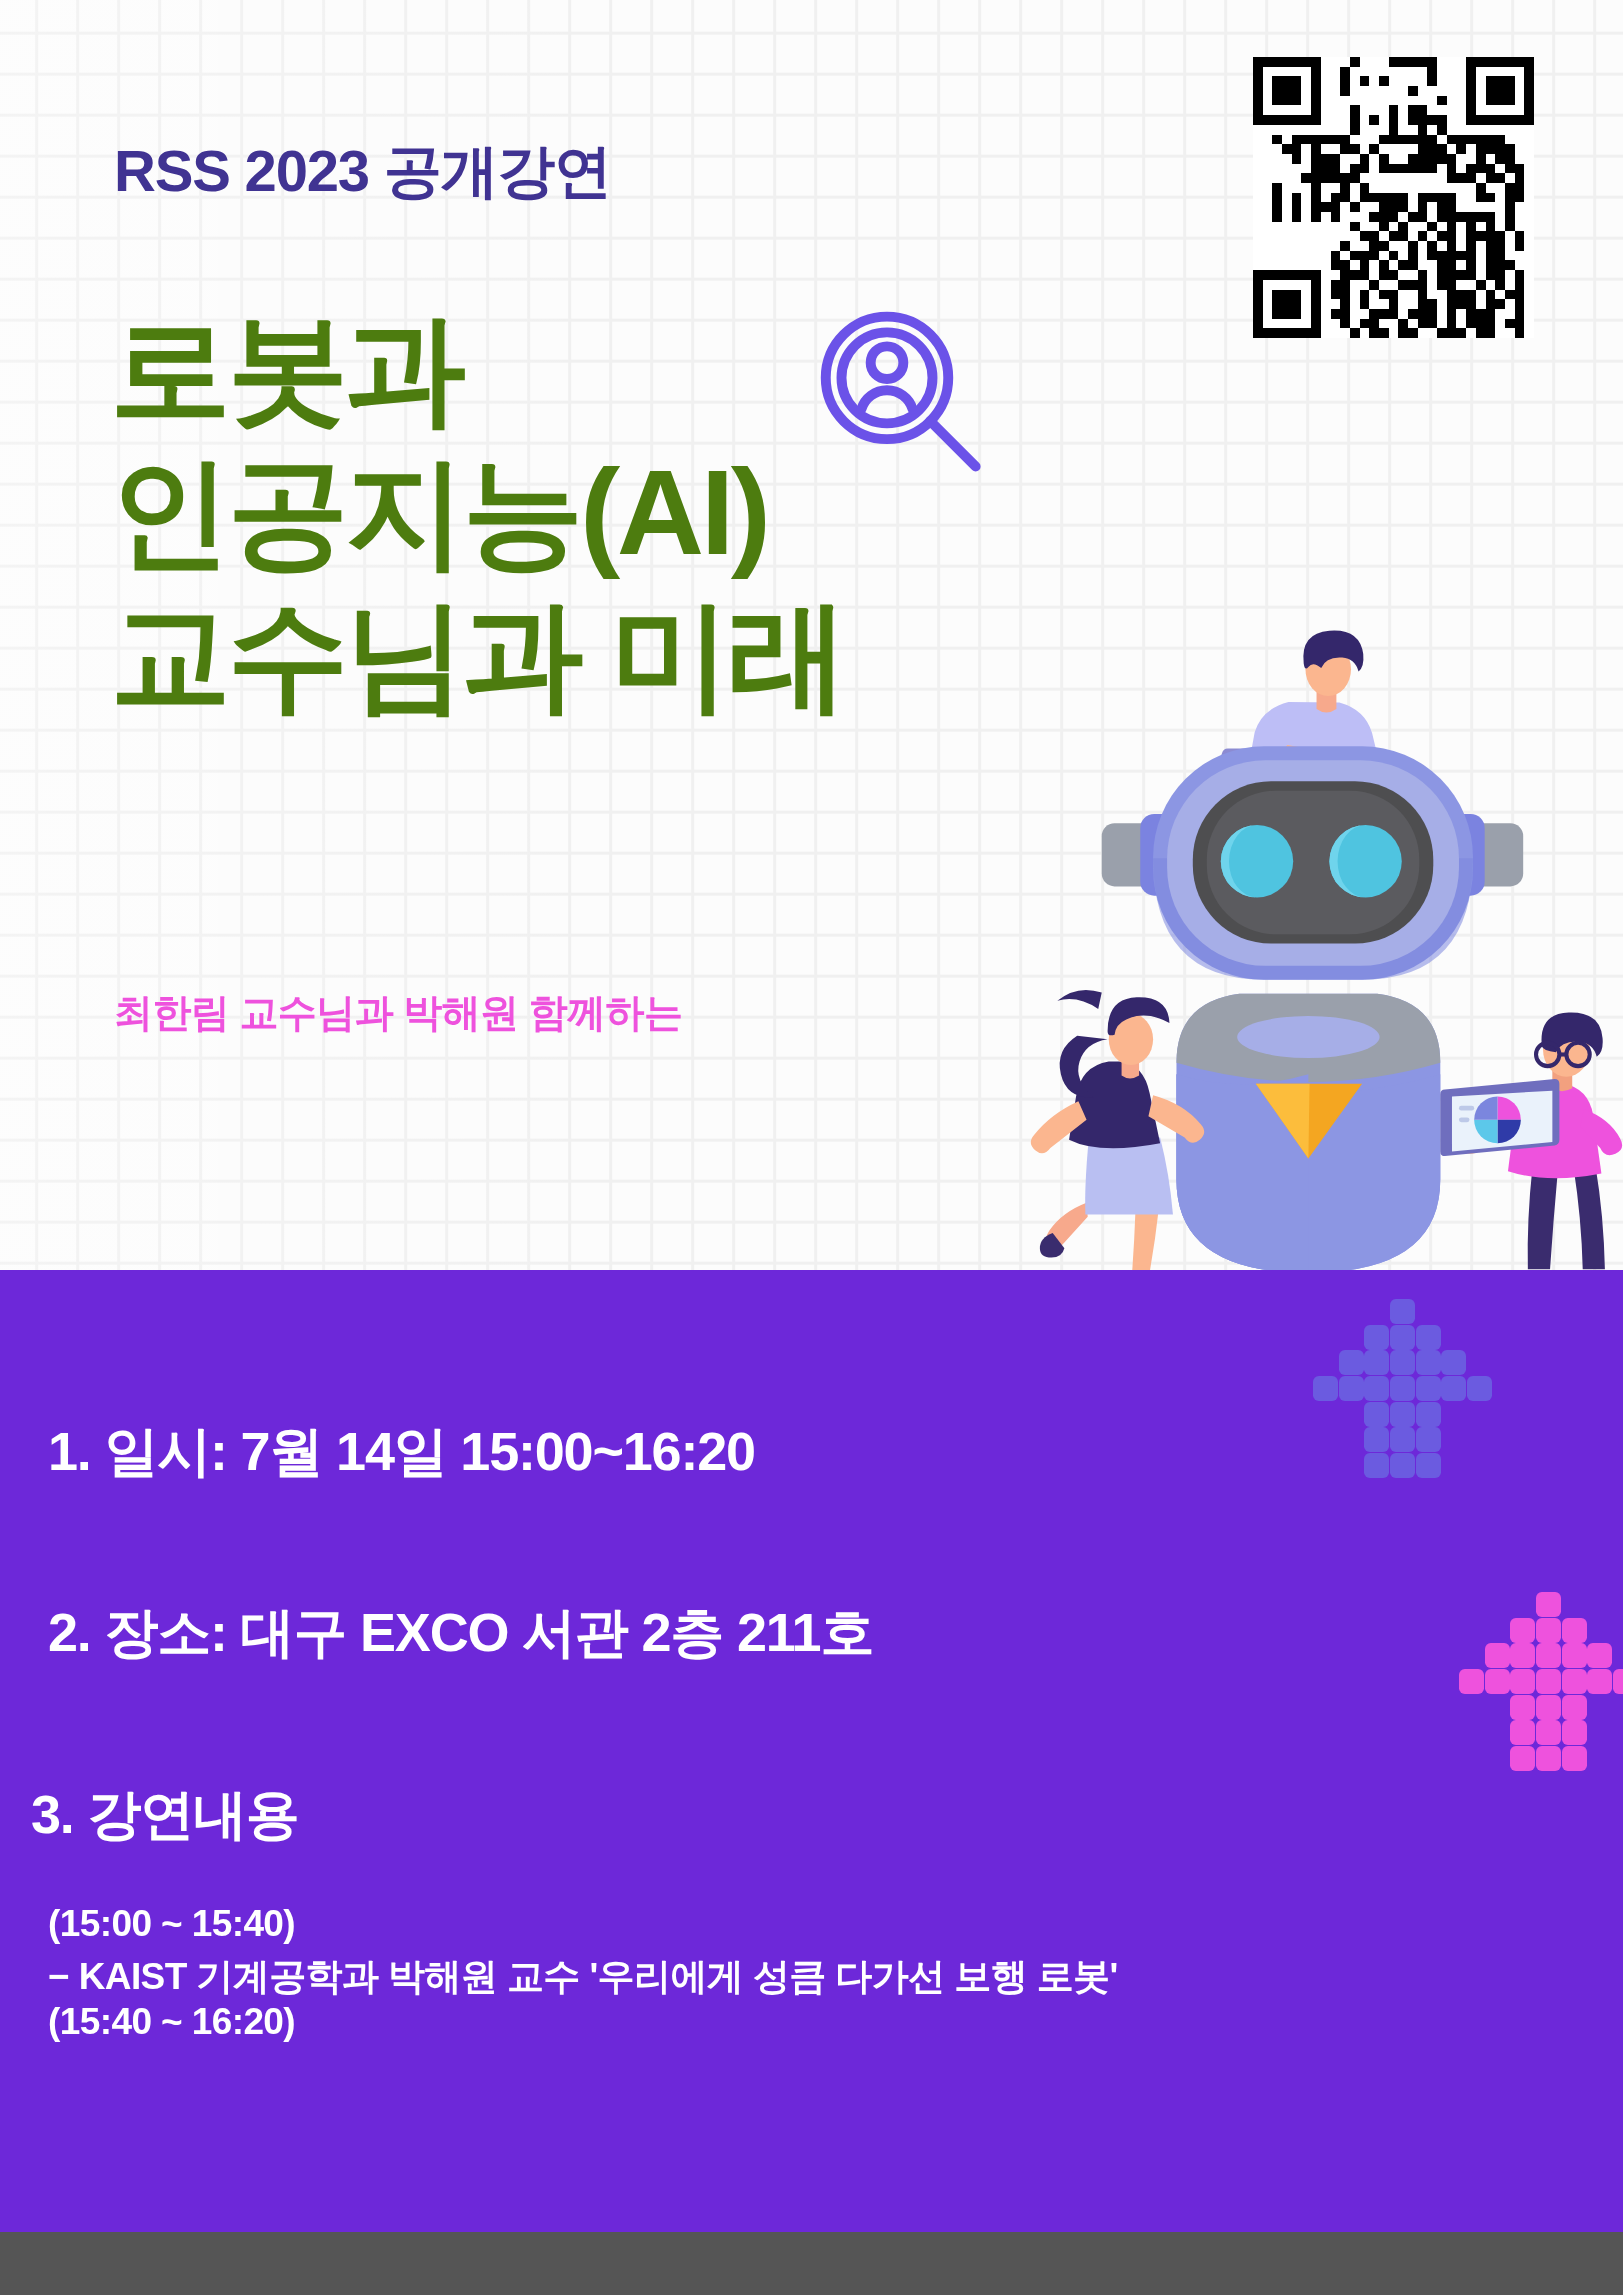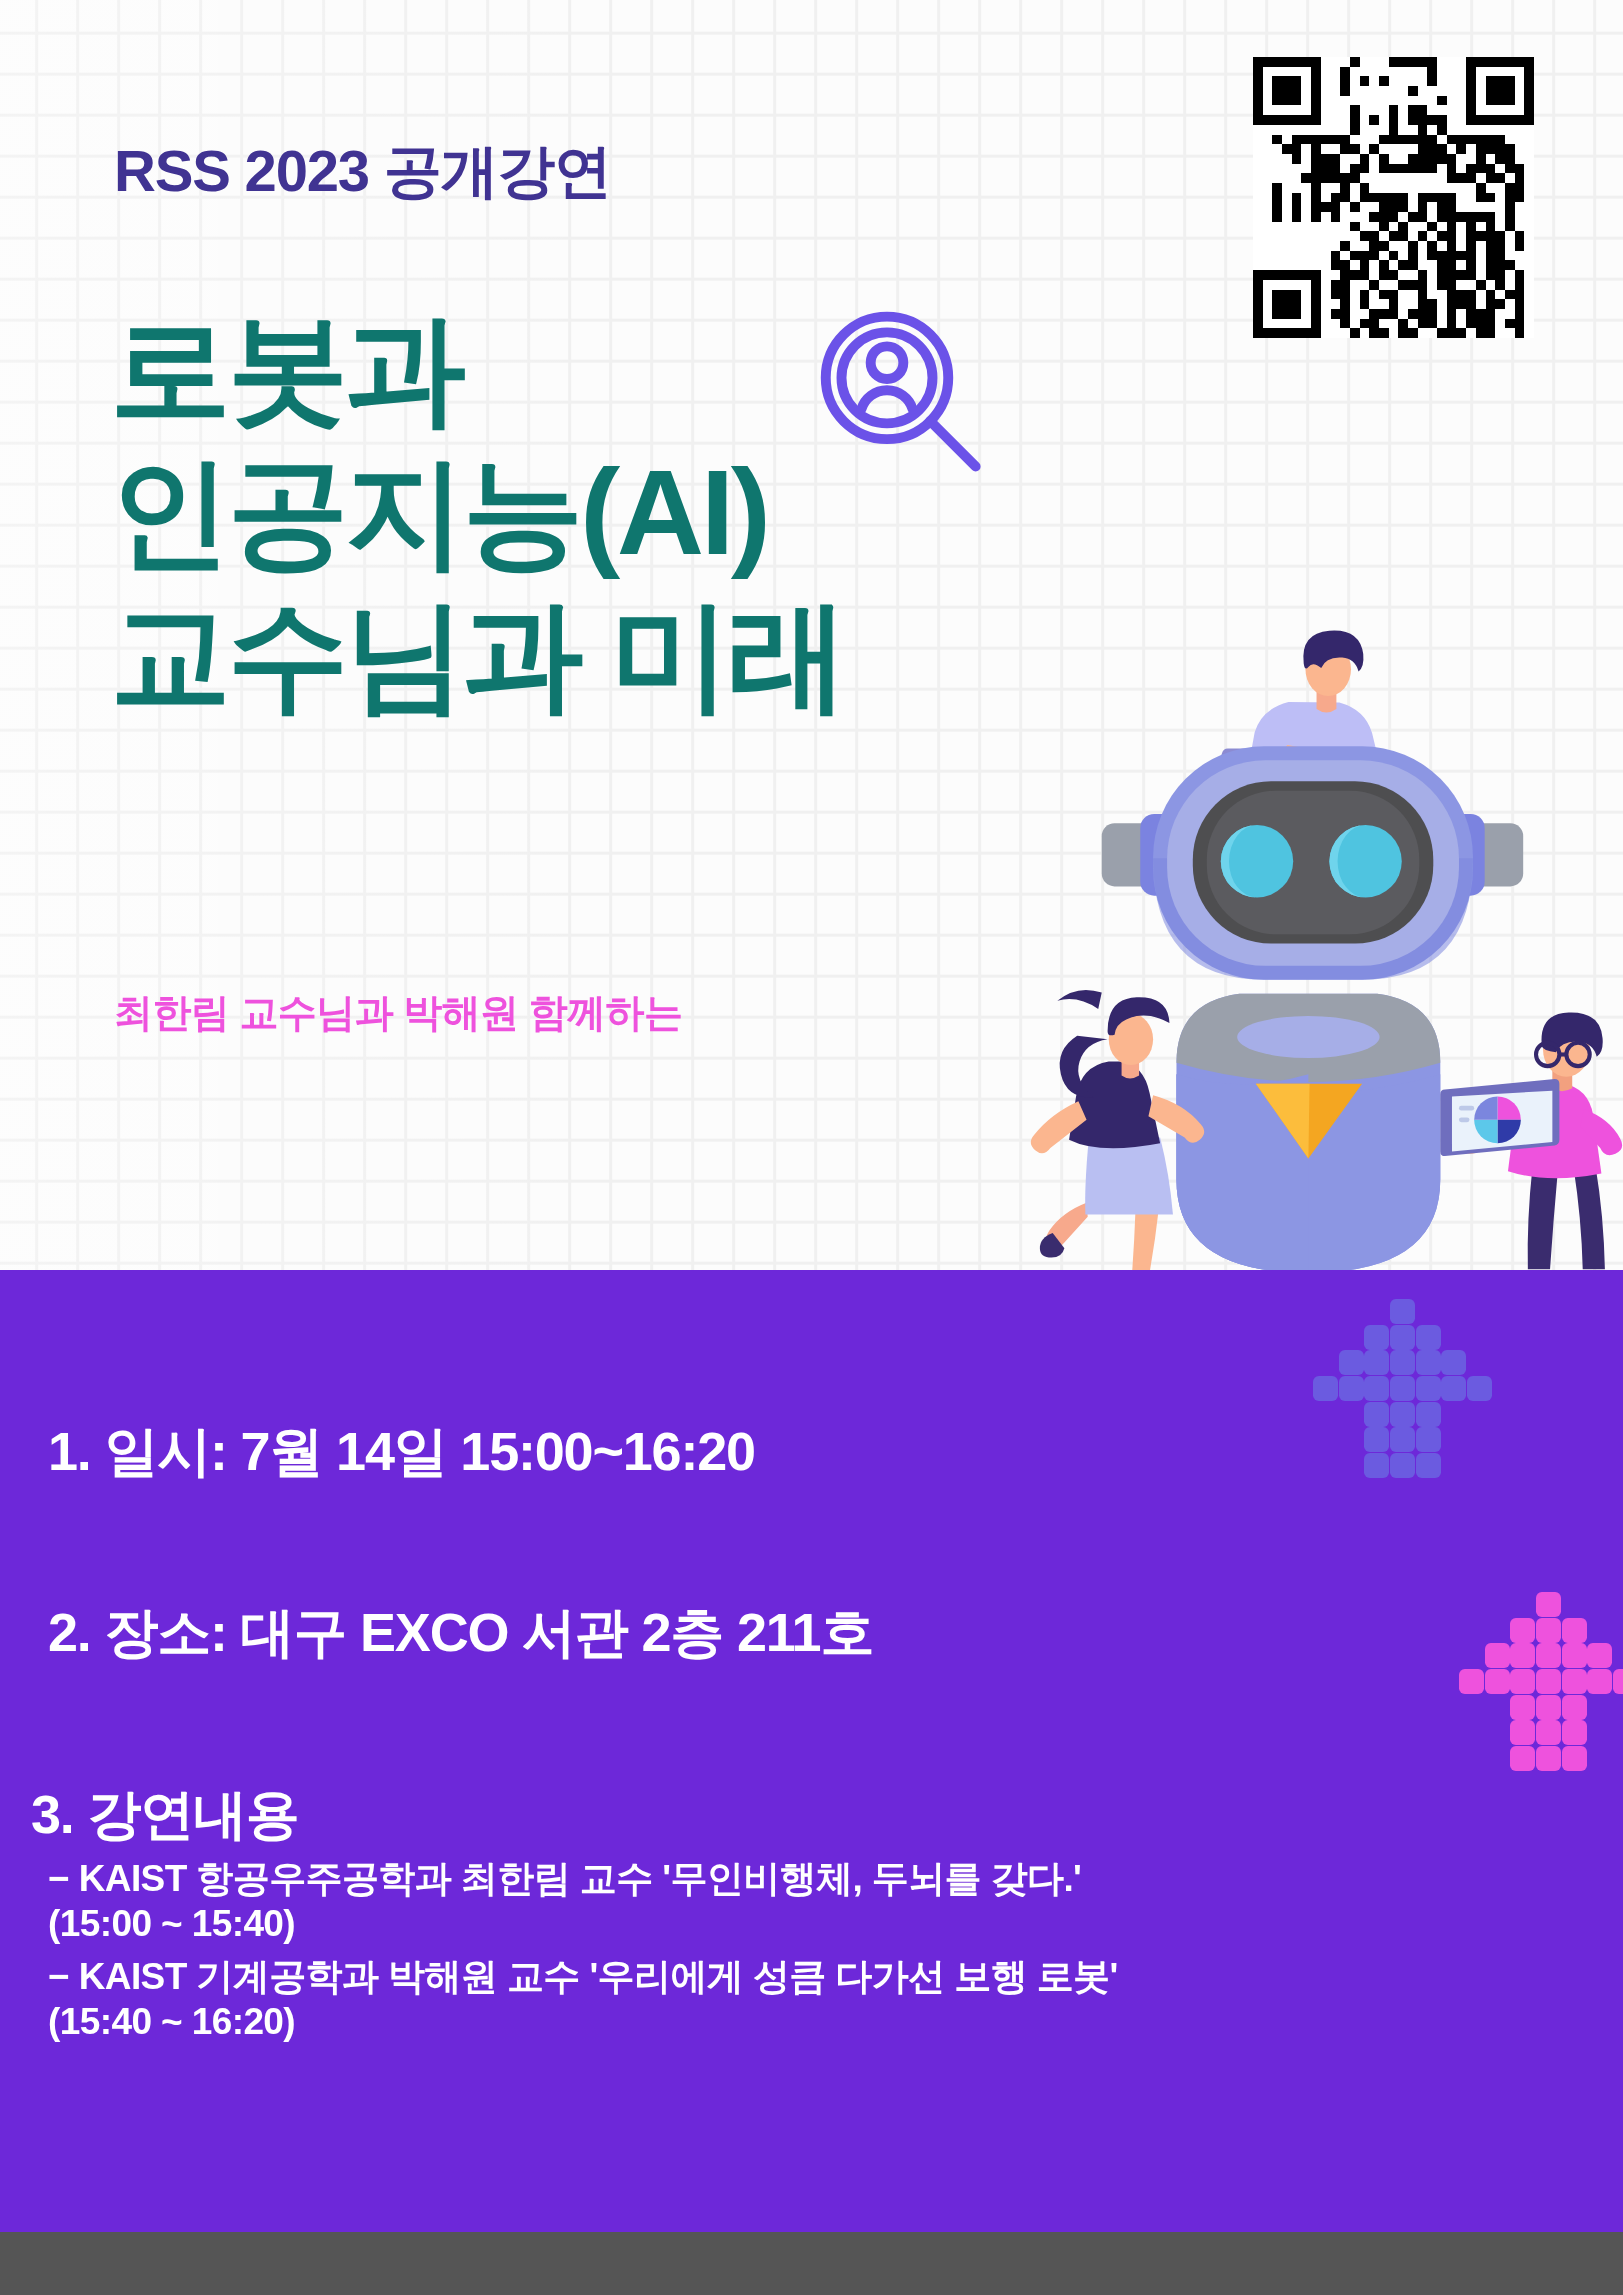--- a/index.html
+++ b/index.html
@@ -59,21 +59,21 @@
     position:absolute;
     left:811px; top:309px;
     width:187px; height:175px;
   }
   .magnifier svg{display:block;width:100%;height:100%;}
 
   
   .title{
     position:absolute;
     left:110px; top:298px;
-    color:#0f766e;
+    color:#4d7c0f;
     font-size:121px;
     font-weight:900;
     line-height:1.18;
     letter-spacing:-3.5px;
     white-space:nowrap;
   }
   .title .ln{display:block;}
 
   
   .subtitle{
@@ -484,20 +484,19 @@
         <i style="left:77px;top:154px;"></i>
         <i style="left:103px;top:154px;"></i>
     </div>
 
     <div class="line l-big" style="left:48px;top:146px;">1.  일시: 7월 14일 15:00~16:20</div>
 
     <div class="line l-big" style="left:48px;top:327px;">2.  장소: 대구 EXCO 서관 2층 211호</div>
 
     <div class="line l-head" style="left:31px;top:509px;">3.  강연내용</div>
 
-    <div class="line l-body" style="left:48px;top:584px;">− KAIST 항공우주공학과 최한림 교수 '무인비행체, 두뇌를 갖다.'</div>
     <div class="line l-body" style="left:48px;top:633px;"> (15:00 ~ 15:40)</div>
     <div class="line l-body" style="left:48px;top:682px;">− KAIST 기계공학과 박해원 교수 '우리에게 성큼 다가선 보행 로봇'</div>
     <div class="line l-body" style="left:48px;top:731px;"> (15:40 ~ 16:20)</div>
 
   </div>
 </div>
 
 
 </body></html>

